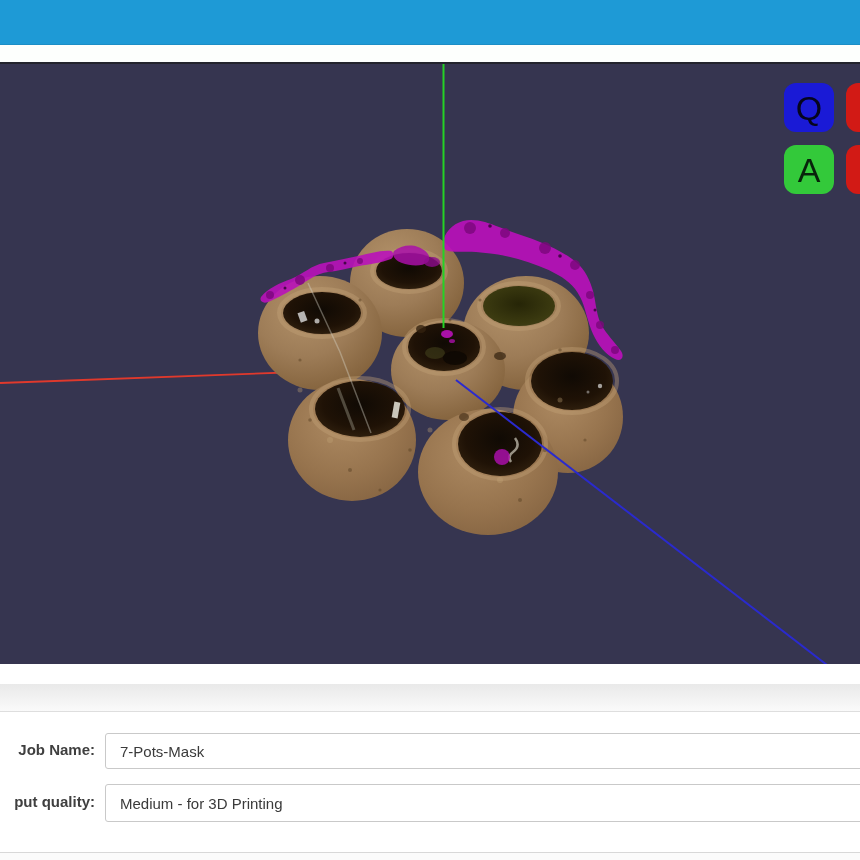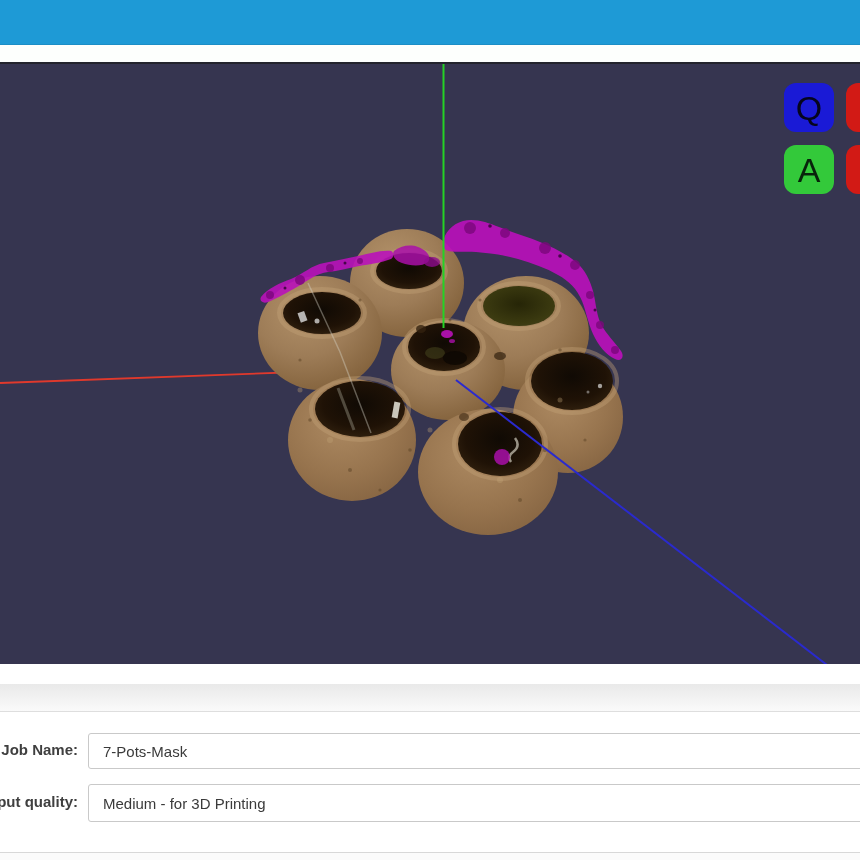--- a/index.html
+++ b/index.html
@@ -21,21 +21,21 @@
     padding:0;cursor:pointer;
   }
   .btn-q{left:784px;top:19px;background:#1a1ad6;color:#05051e;}
   .btn-red-top{left:846px;top:19px;background:#d21a15;}
   .btn-a{left:784px;top:81px;background:#33c93a;color:#08230b;}
   .btn-red-bottom{left:846px;top:81px;background:#d21a15;}
   
   .strip-white{position:absolute;top:664px;left:0;width:860px;height:20px;background:#ffffff;}
   .divider{position:absolute;top:684px;left:0;width:860px;height:28px;background:linear-gradient(#e9e9e9,#fafafa);border-bottom:1px solid #dedede;box-sizing:border-box;}
   
-  .form-area{position:absolute;top:712px;left:0;width:770px;height:140px;background:#ffffff;}
+  .form-area{position:absolute;top:712px;left:17px;width:770px;height:140px;background:#ffffff;}
   .field-label{
     position:absolute;left:-40px;width:118px;text-align:right;
     font-size:15px;font-weight:600;color:#3f3f3f;white-space:nowrap;
   }
   .label-1{top:29px;}
   .label-2{top:81px;}
   .field-input{
     position:absolute;left:88px;width:792px;box-sizing:border-box;
     border:1px solid #c9c9c9;border-radius:3px;background:#ffffff;
     font-family:"Liberation Sans", sans-serif;font-size:15px;color:#3a3a3a;

